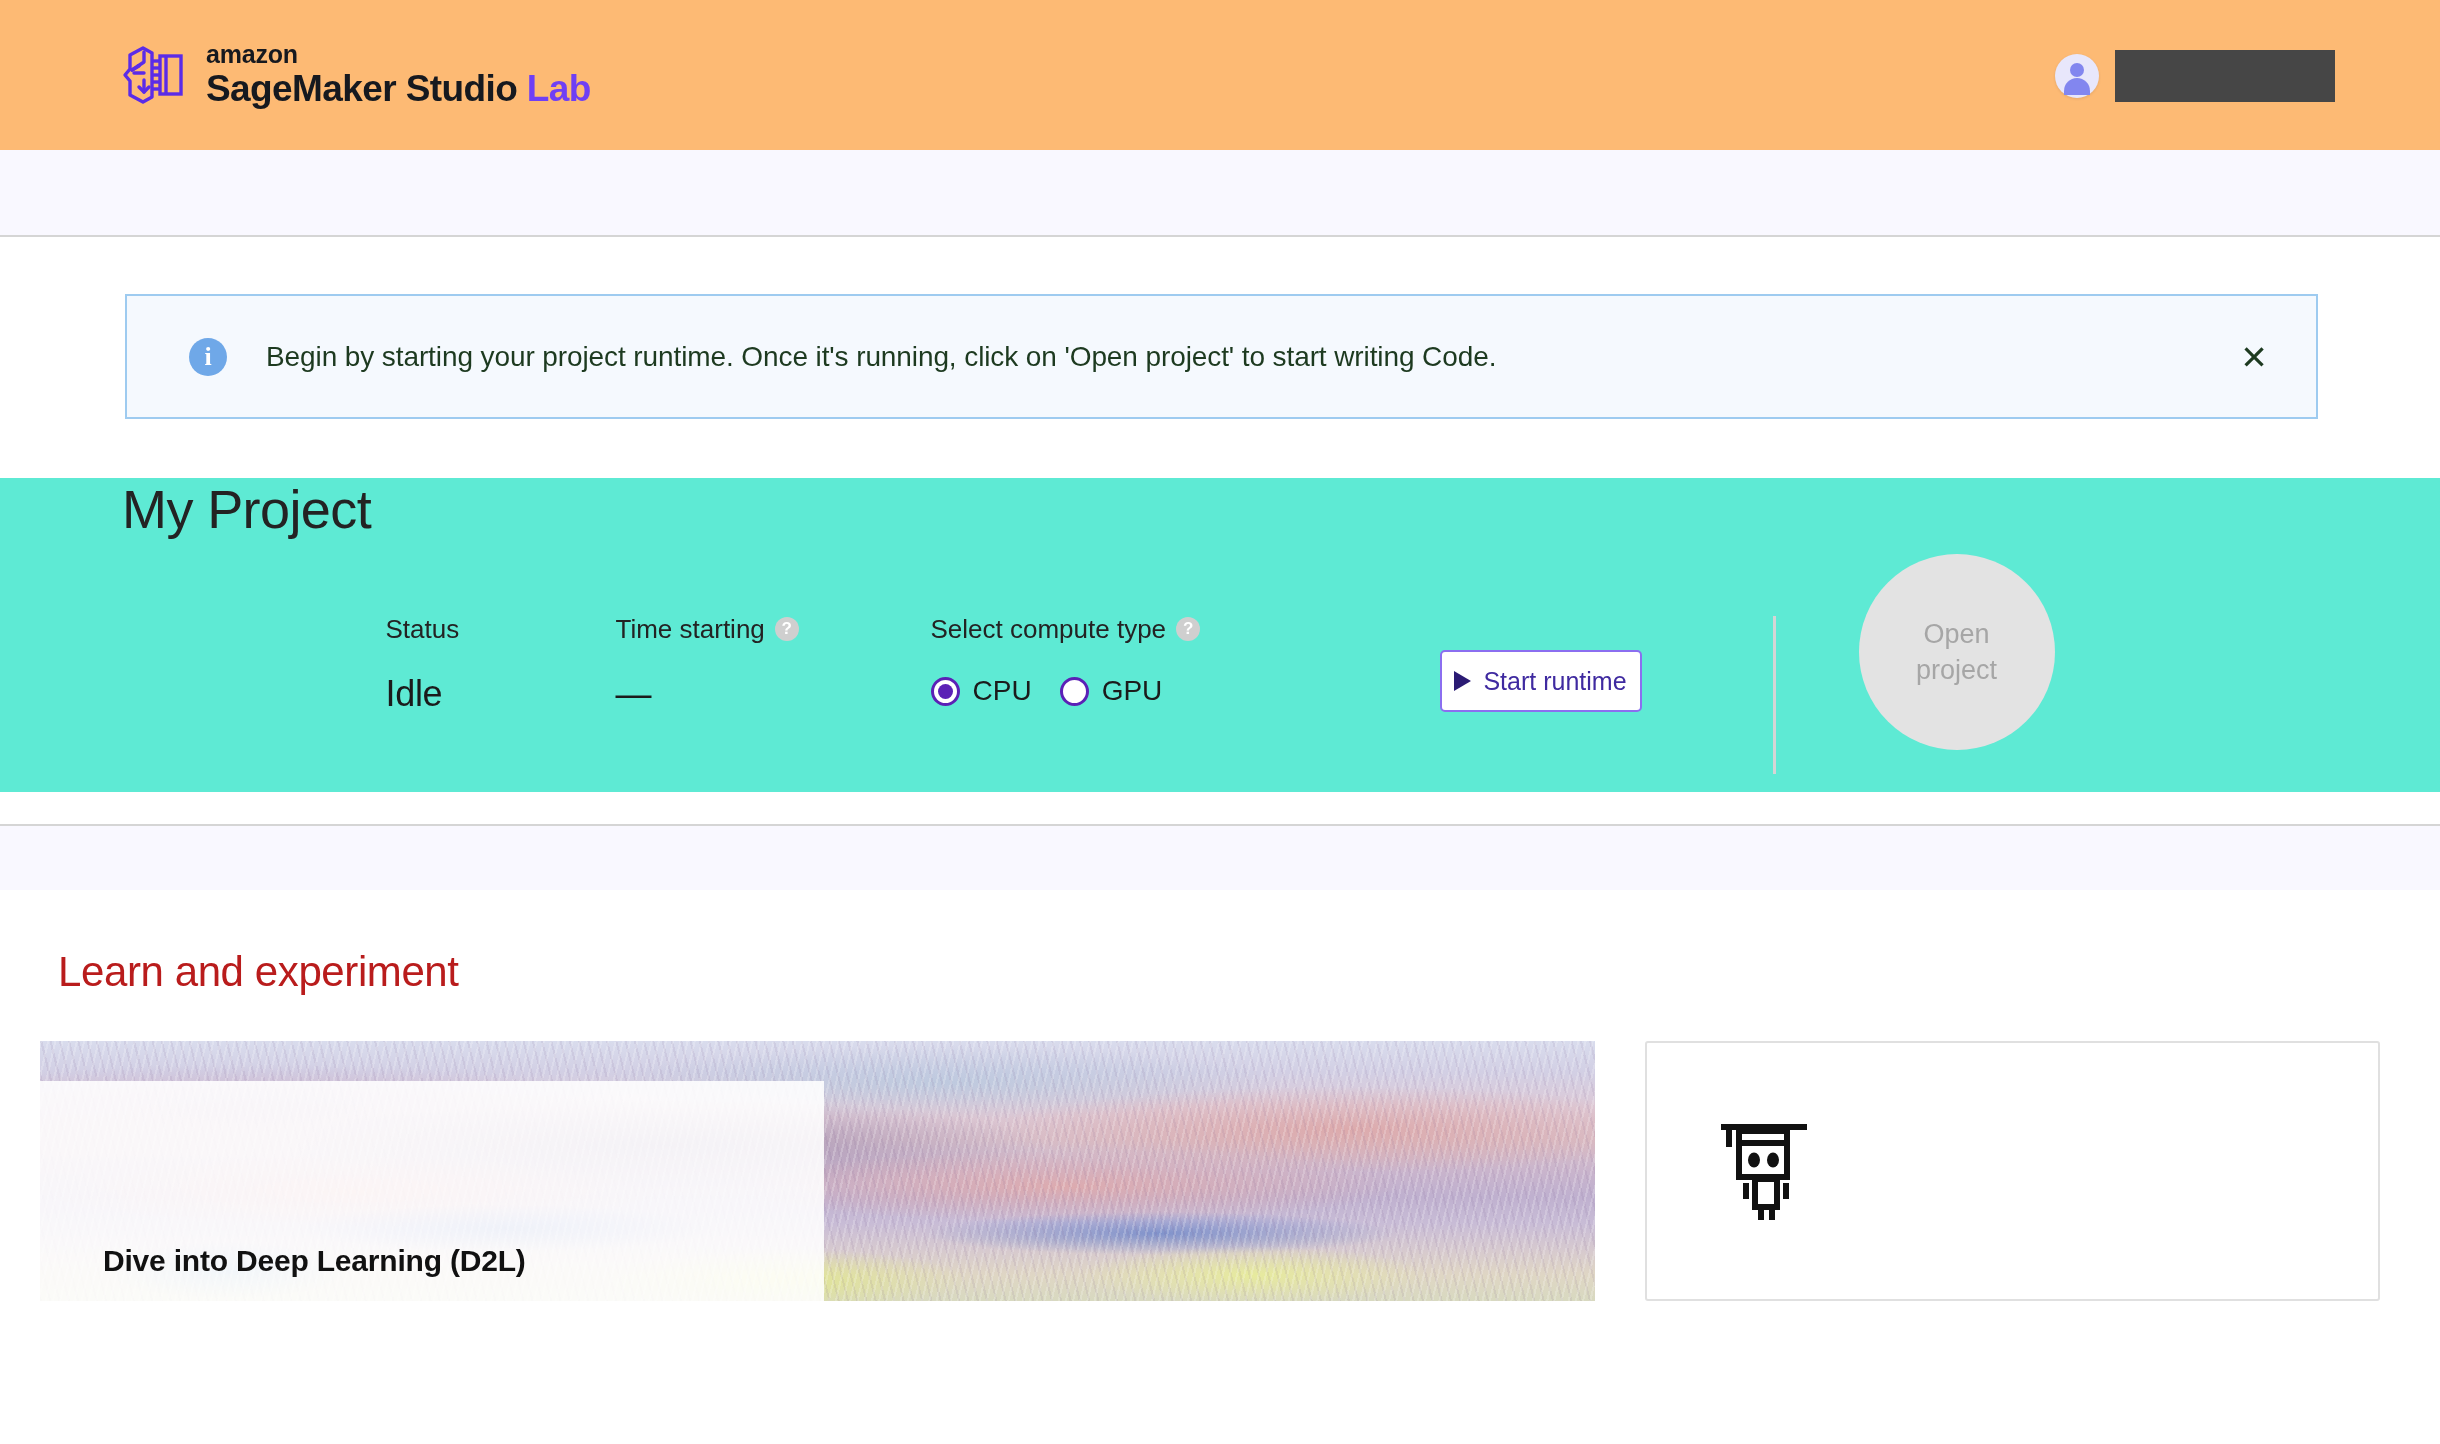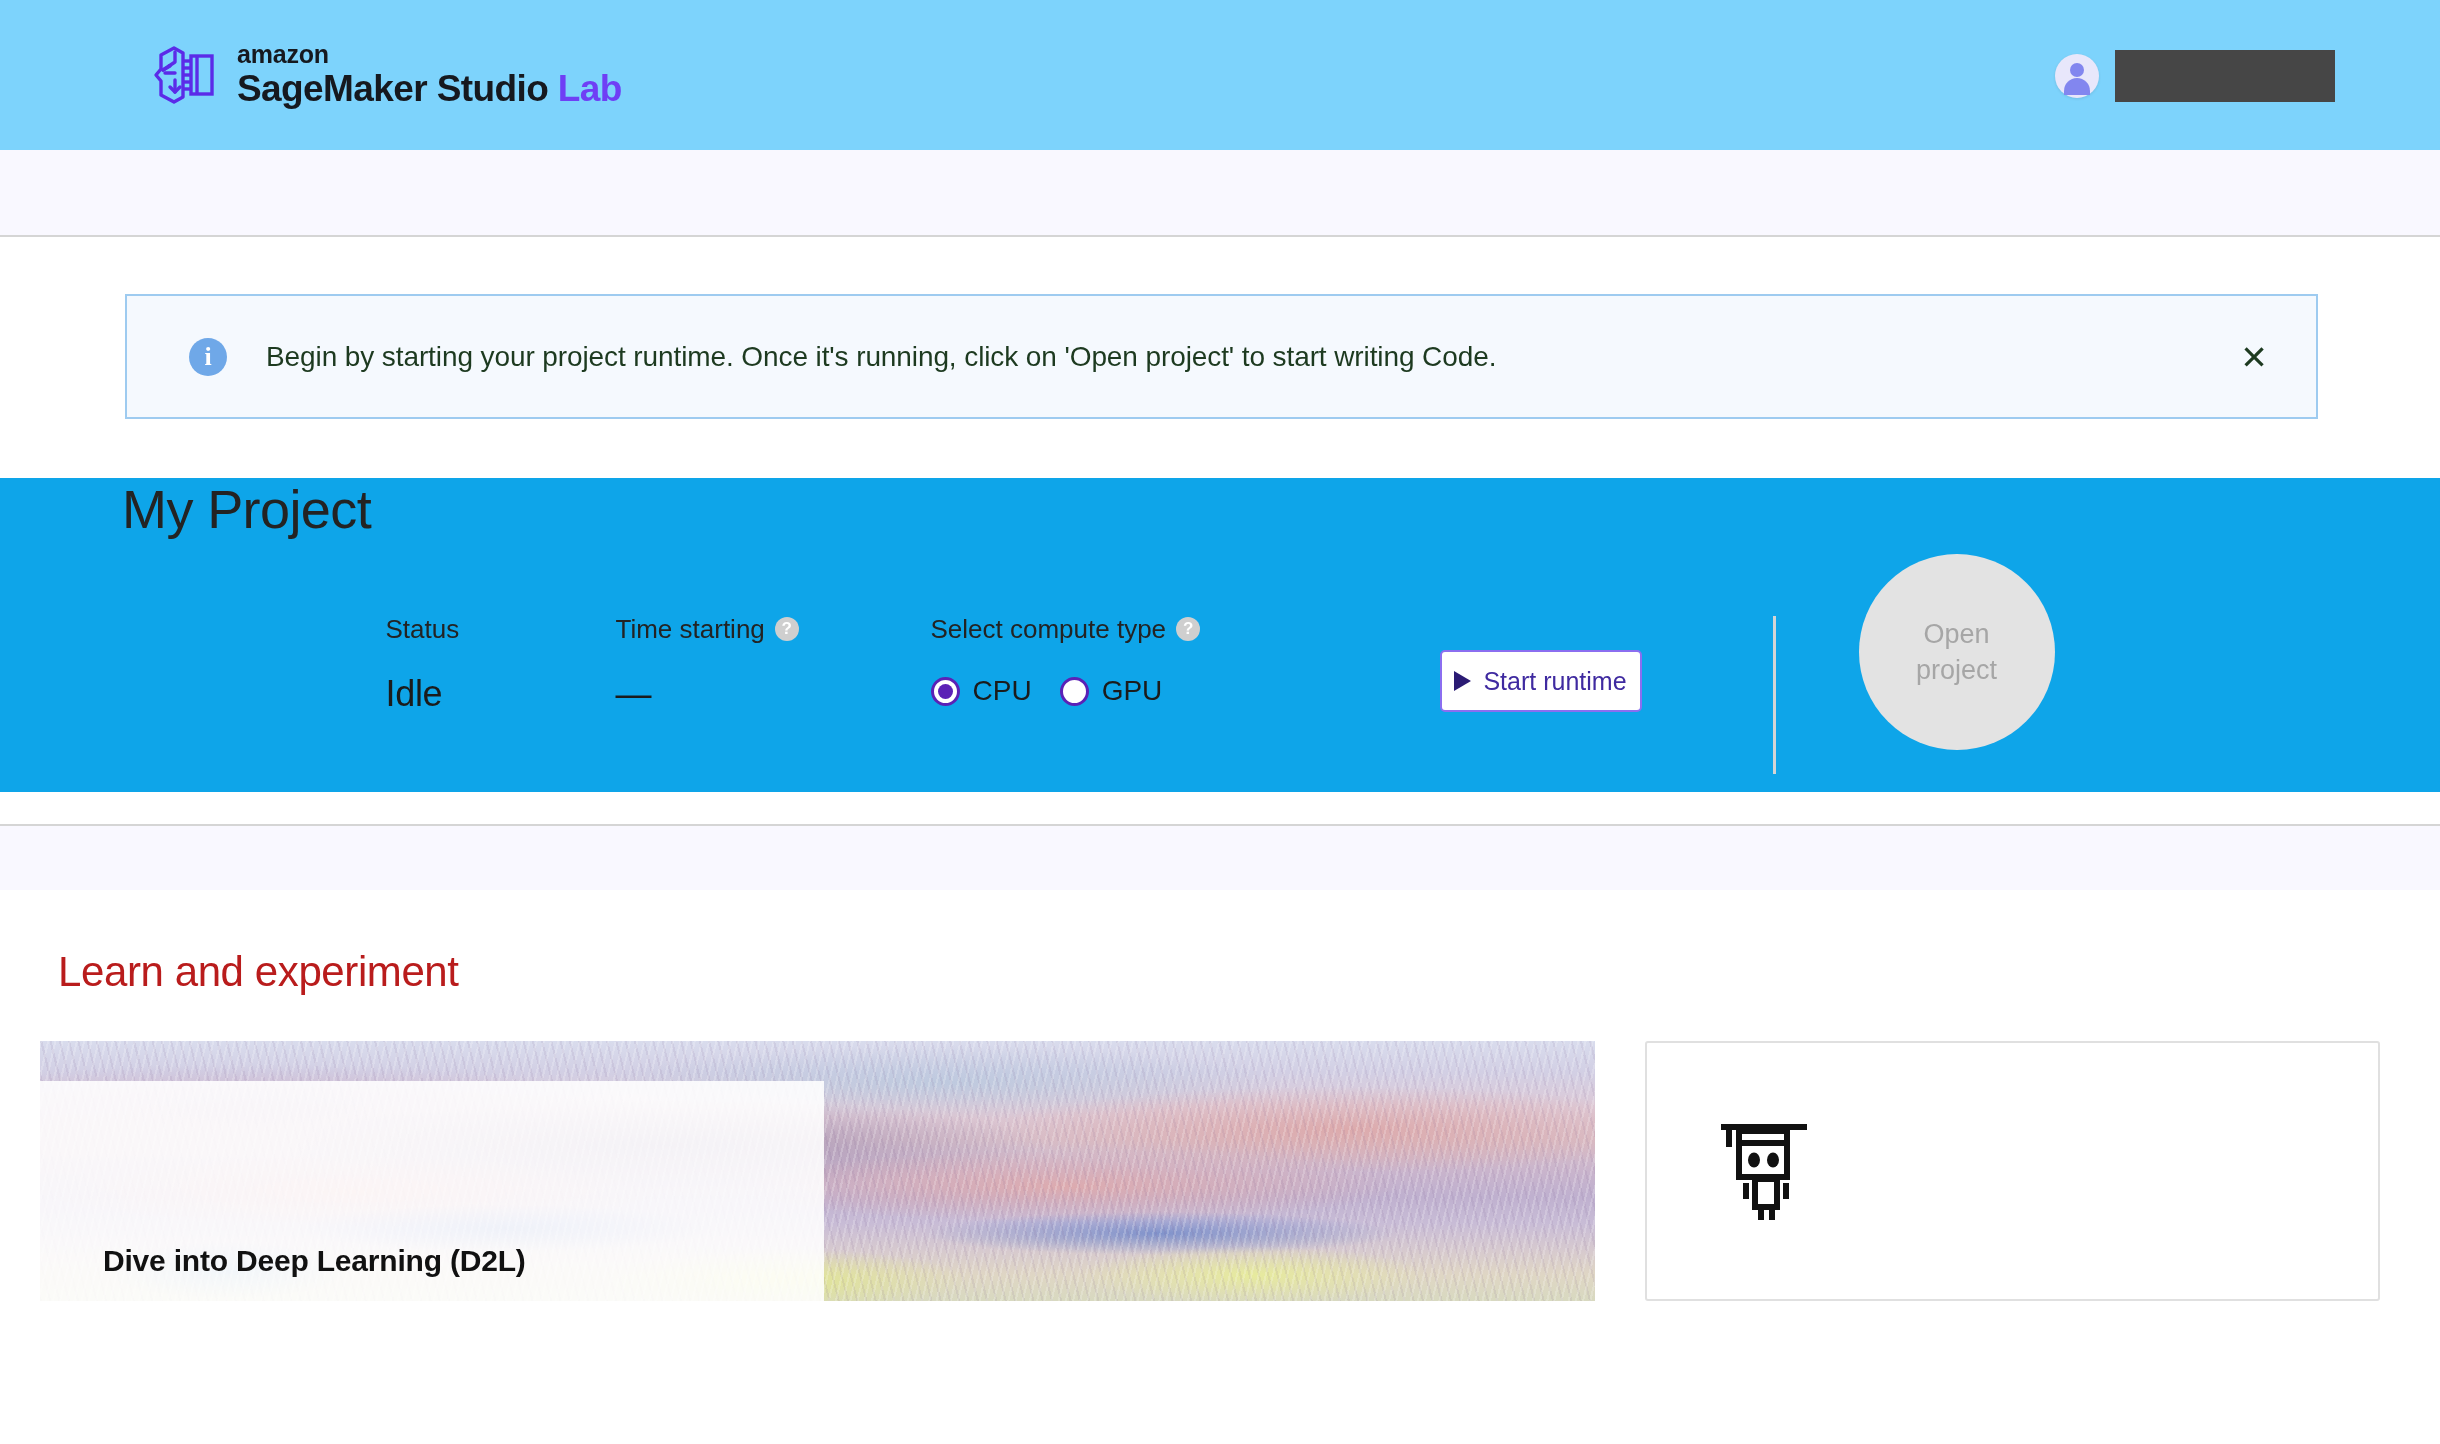--- a/index.html
+++ b/index.html
@@ -9,24 +9,23 @@
     height: 1444px;
     background: #ffffff;
     font-family: "Liberation Sans", sans-serif;
     overflow: hidden;
   }
 
   
   .header {
     position: relative;
     height: 150px;
-    background: #7dd3fc;
-    display: flex;
-    align-items: center;
-    padding-left: 31px;
+    background: #fdba74;
+    display: flex;
+    align-items: center;
   }
   .brand {
     display: flex;
     align-items: center;
     margin-left: 122px;
     gap: 22px;
   }
   .brand-mark { width: 62px; height: 66px; flex: none; }
   .brand-text { line-height: 1.05; }
   .brand-amazon {
@@ -130,21 +129,21 @@
     font-size: 33px;
     color: #1d3a20;
     line-height: 1;
     background: none;
     border: none;
     cursor: pointer;
     font-family: "Liberation Sans", sans-serif;
   }
 
   
-  .project-section { padding: 0 122px; background: #0ea5e9; }
+  .project-section { padding: 0 122px; background: #5eead4; }
   .project-title {
     font-size: 54px;
     font-weight: 300;
     color: #232323;
     letter-spacing: -0.6px;
     margin-top: 59px;
   }
 
   .project-row {
     display: flex;

